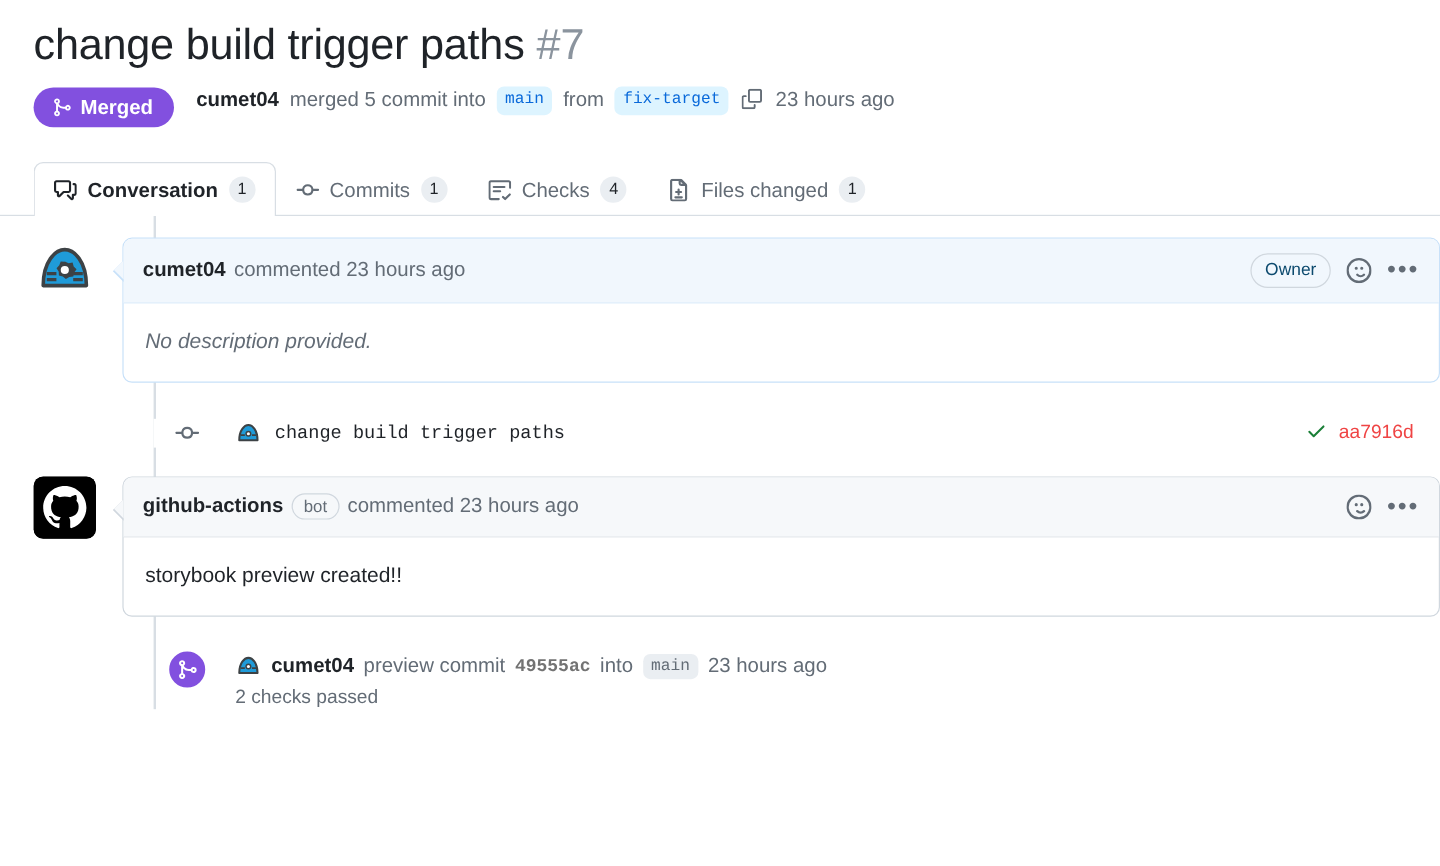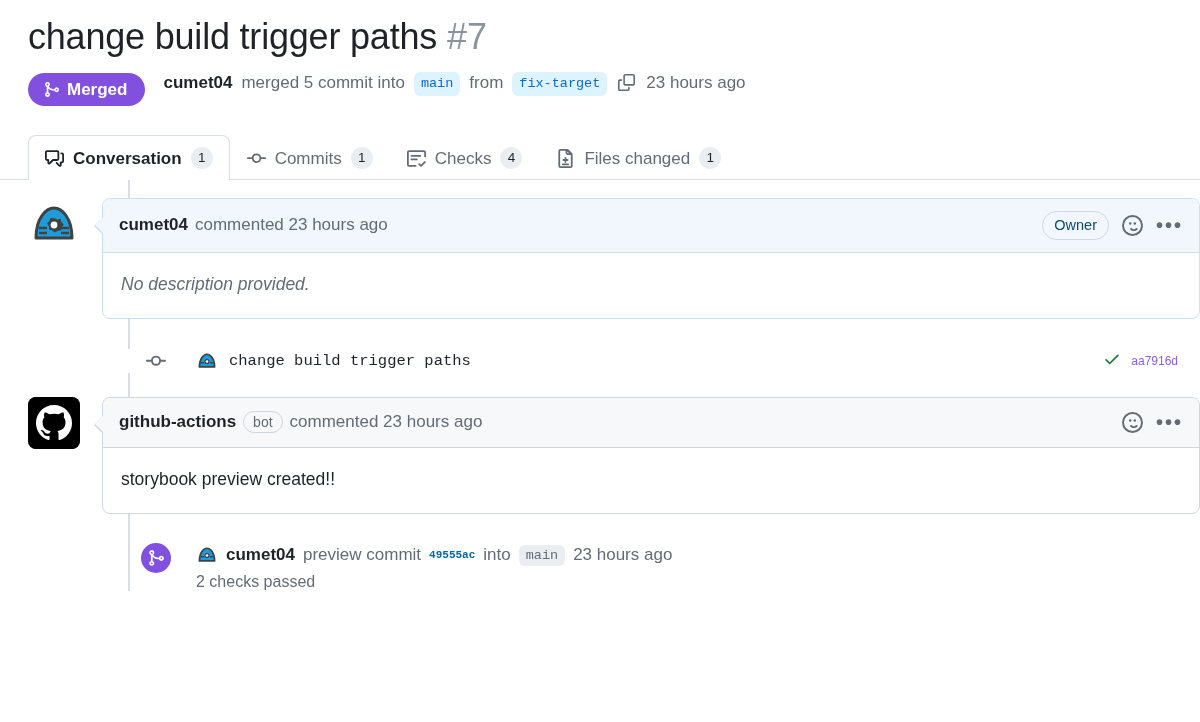--- a/index.html
+++ b/index.html
@@ -256,21 +256,21 @@
     color: #1f2328;
   }
   .commit-right {
     margin-left:auto;
     display:flex; align-items:center; gap:10px;
     padding-right: 22px;
     font-size:16px;
     color:#636c76;
   }
   .check-ok { color:#1a7f37; font-size:20px; line-height:1; }
-  .sha { color:#8b5cf6; font-size:12px; }
+  .sha { color:#ef4444; font-size:16px; }
 
   
   .merge-row {
     position:relative;
     display:flex;
     align-items:flex-start;
     padding-top: 8px;
     z-index:2;
   }
   .merge-badge {
@@ -288,21 +288,21 @@
     margin-left: 168px;
     flex:1;
     padding-top: 4px;
   }
   .merge-line1 {
     display:flex; align-items:center; gap:8px;
     font-size:17px; color:#636c76;
     flex-wrap: nowrap;
   }
   .merge-line1 .u { color:#1f2328; font-weight:bold; }
-  .sha-strong { font-family:"Liberation Mono", monospace; font-size:11px; color:#0369a1; font-weight:bold;}
+  .sha-strong { font-family:"Liberation Mono", monospace; font-size:15px; color:#737373; font-weight:bold;}
   .gray-tag {
     background:#eaeef2;
     color:#636c76;
     font-family:"Liberation Mono", monospace;
     font-size:13.5px;
     padding:3px 7px;
     border-radius:6px;
   }
   .merge-line2 { font-size:16px; color:#636c76; margin-top:7px; }
   .merge-actions {

